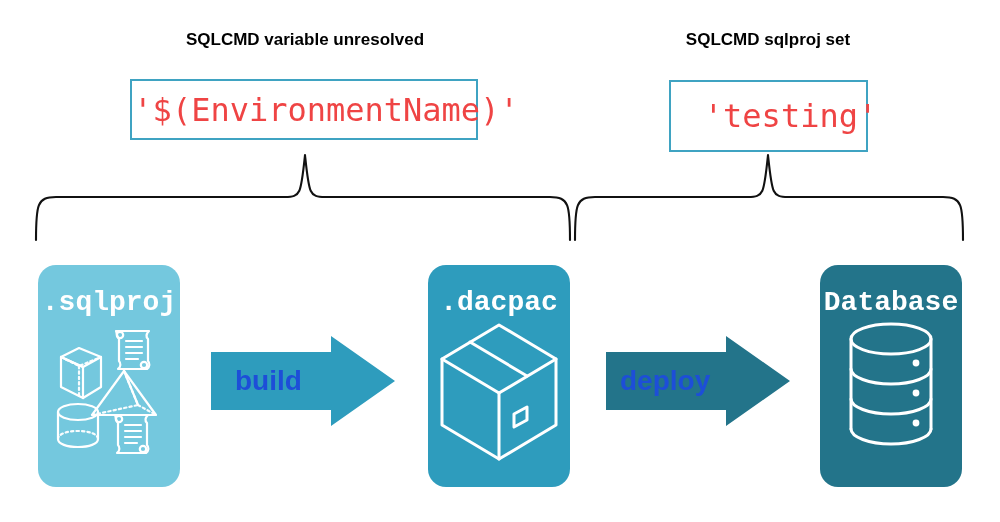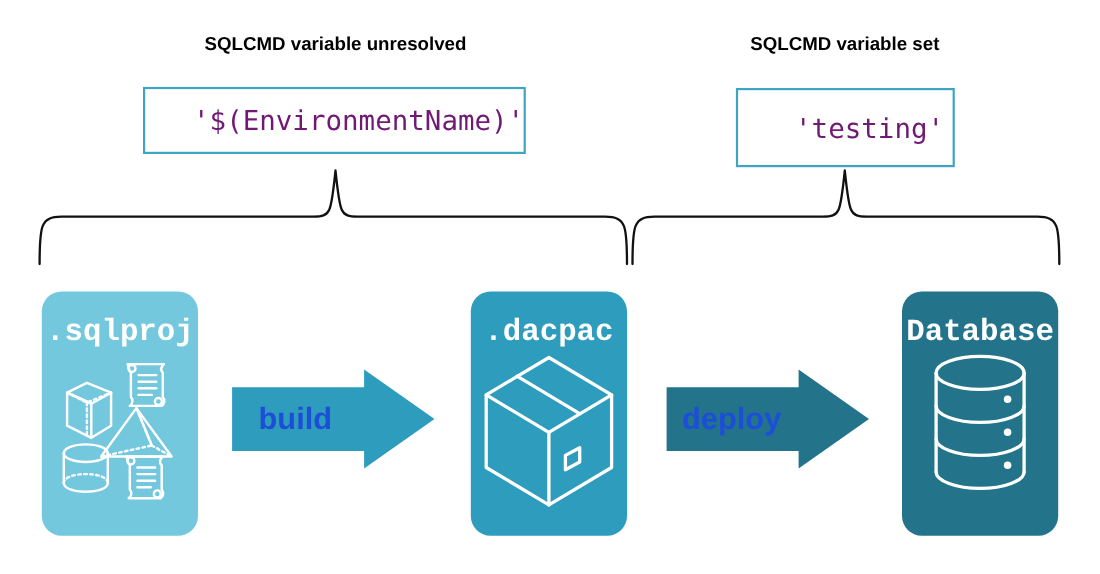--- a/index.html
+++ b/index.html
@@ -39,22 +39,22 @@
     position: absolute;
     border: 2px solid #3fa3c2;
     background: #ffffff;
     box-sizing: border-box;
     display: flex;
     align-items: center;
     justify-content: center;
   }
   .codebox .code-text {
     font-family: "DejaVu Sans Mono", "Liberation Mono", monospace;
-    font-size: 25px;
-    color: #701a75;
+    font-size: 32px;
+    color: #ef4444;
     white-space: pre;
     letter-spacing: 0px;
     margin-left: 44px;
   }
 
   
   .brace-layer {
     position: absolute;
     left: 0; top: 0;
     width: 1000px; height: 522px;
@@ -99,21 +99,21 @@
     align-items: center;
   }
 </style>
 </head>
 <body>
 
 <div class="stage">
 
   <div class="heading" style="left:305px; top:30px;">SQLCMD variable unresolved</div>
 
-  <div class="heading" style="left:768px; top:30px;">SQLCMD variable set</div>
+  <div class="heading" style="left:768px; top:30px;">SQLCMD sqlproj set</div>
 
   <div class="codebox" style="left:130px; top:79px; width:348px; height:61px;">
     <span class="code-text">'$(EnvironmentName)'</span>
   </div>
 
   <div class="codebox" style="left:669px; top:80px; width:199px; height:72px;">
     <span class="code-text">'testing'</span>
   </div>
 
   <svg class="brace-layer" viewBox="0 0 1000 522">

